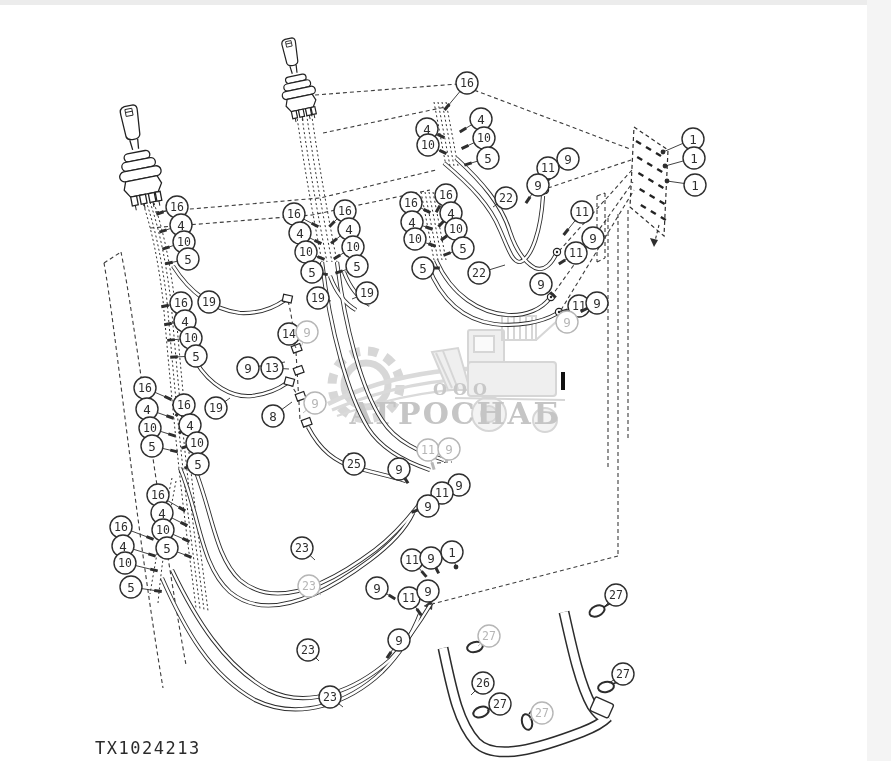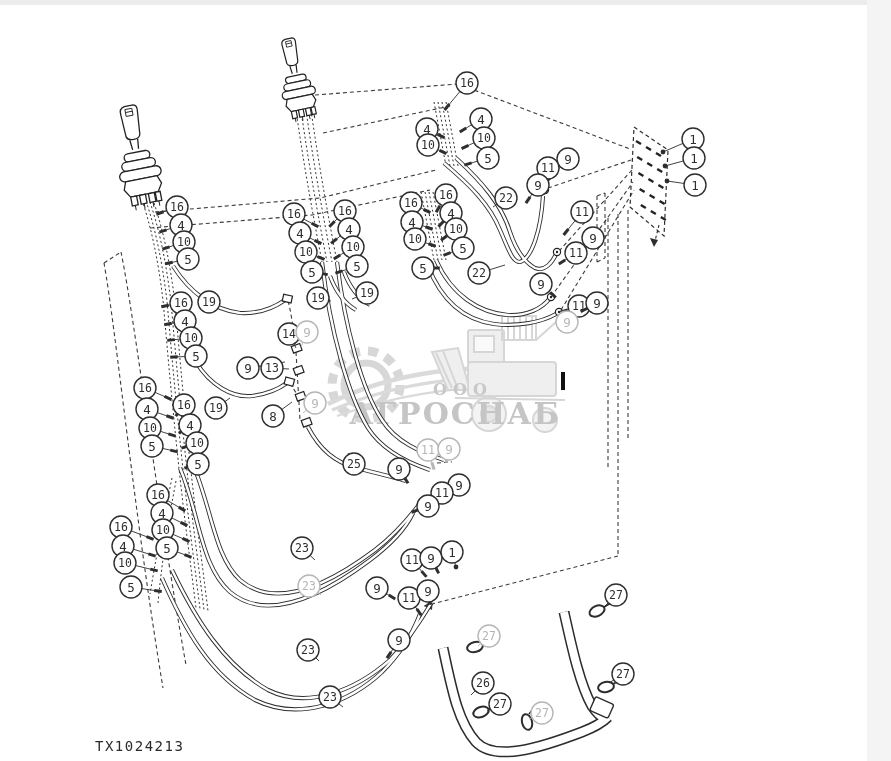--- a/index.html
+++ b/index.html
@@ -2,21 +2,21 @@
 <html><head>
 <meta charset="utf-8">
 <style>
   html,body{margin:0;padding:0;background:#fff;}
   .stage{position:relative;width:891px;height:761px;background:#fff;overflow:hidden;
          font-family:"Liberation Sans",sans-serif;}
   .top-strip{position:absolute;left:0;top:0;width:891px;height:5px;background:#ececec;}
   .right-strip{position:absolute;right:0;top:0;width:24px;height:761px;background:#f4f4f4;}
   svg{position:absolute;left:0;top:0;}
   .tx-label{position:absolute;left:95px;top:738px;font-family:"DejaVu Sans Mono",monospace;
-            font-size:14px;letter-spacing:1.5px;color:#2b2b2b;}
+            font-size:17px;letter-spacing:1.5px;color:#2b2b2b;}
   .wm-big{font-family:"DejaVu Serif",serif;font-weight:700;}
   .wm-small{font-family:"DejaVu Serif",serif;font-weight:700;}
 </style>
 </head>
 <body>
 
 <div class="stage">
   <div class="top-strip"></div>
   <div class="right-strip"></div>
 

